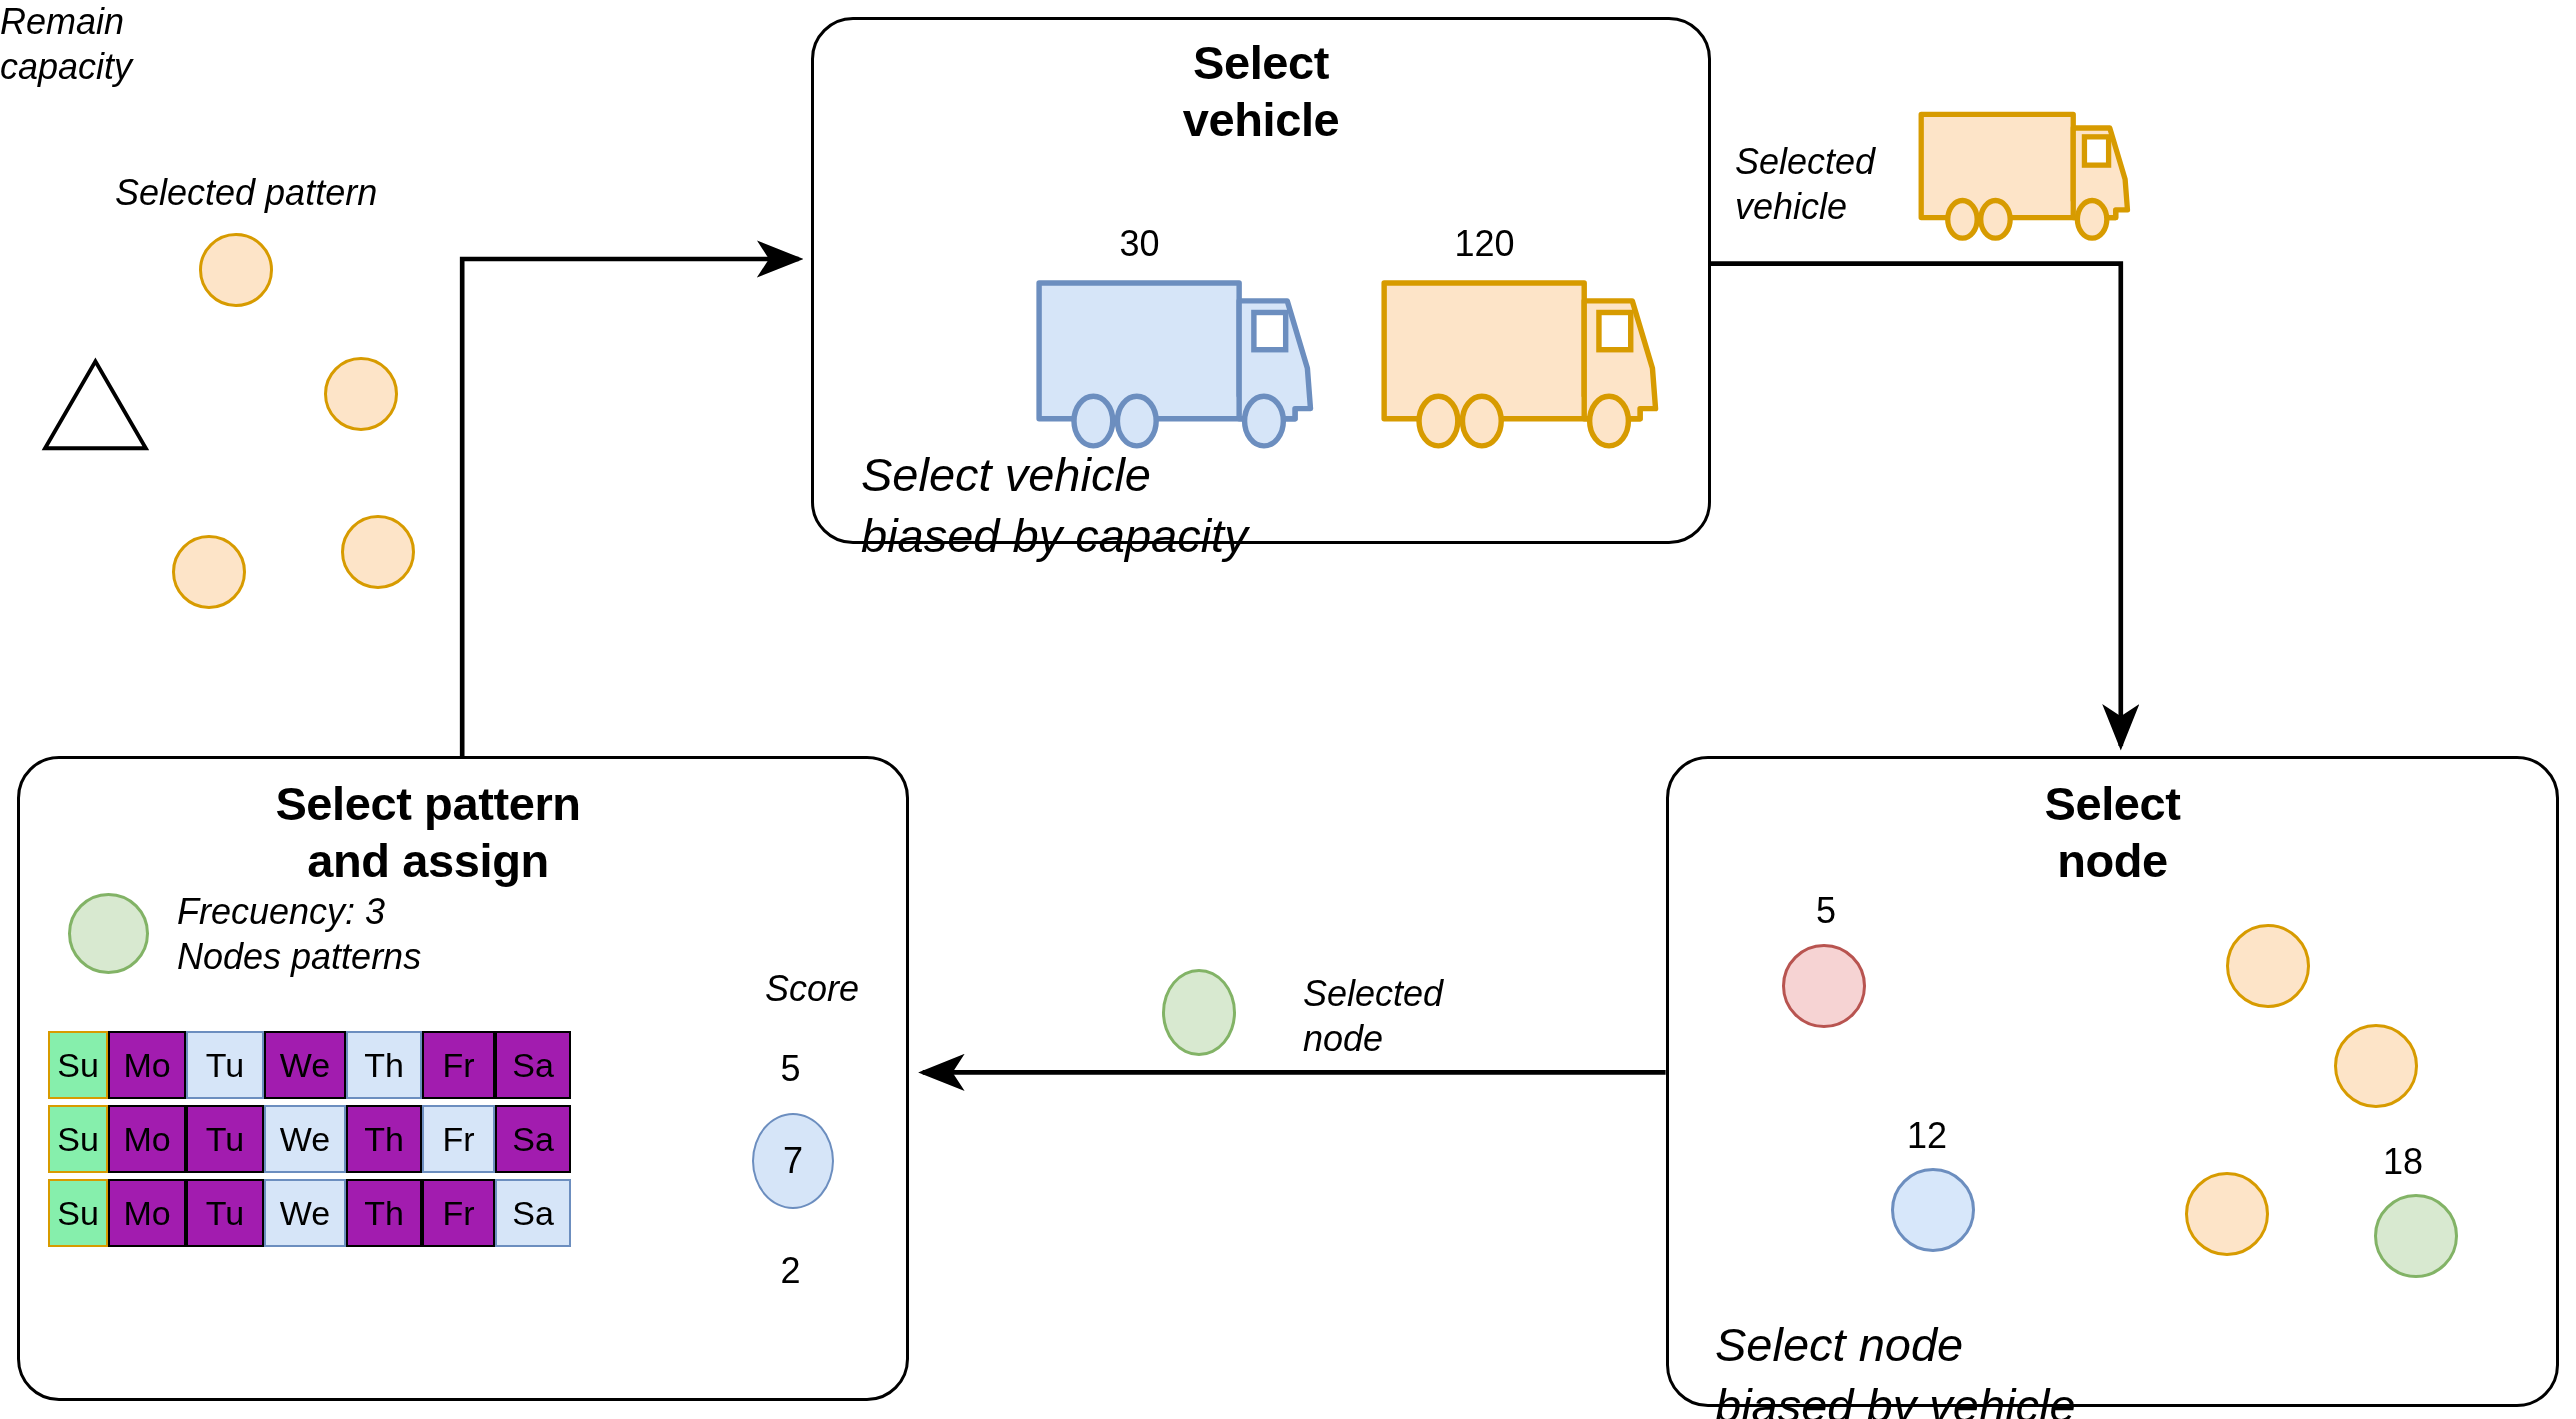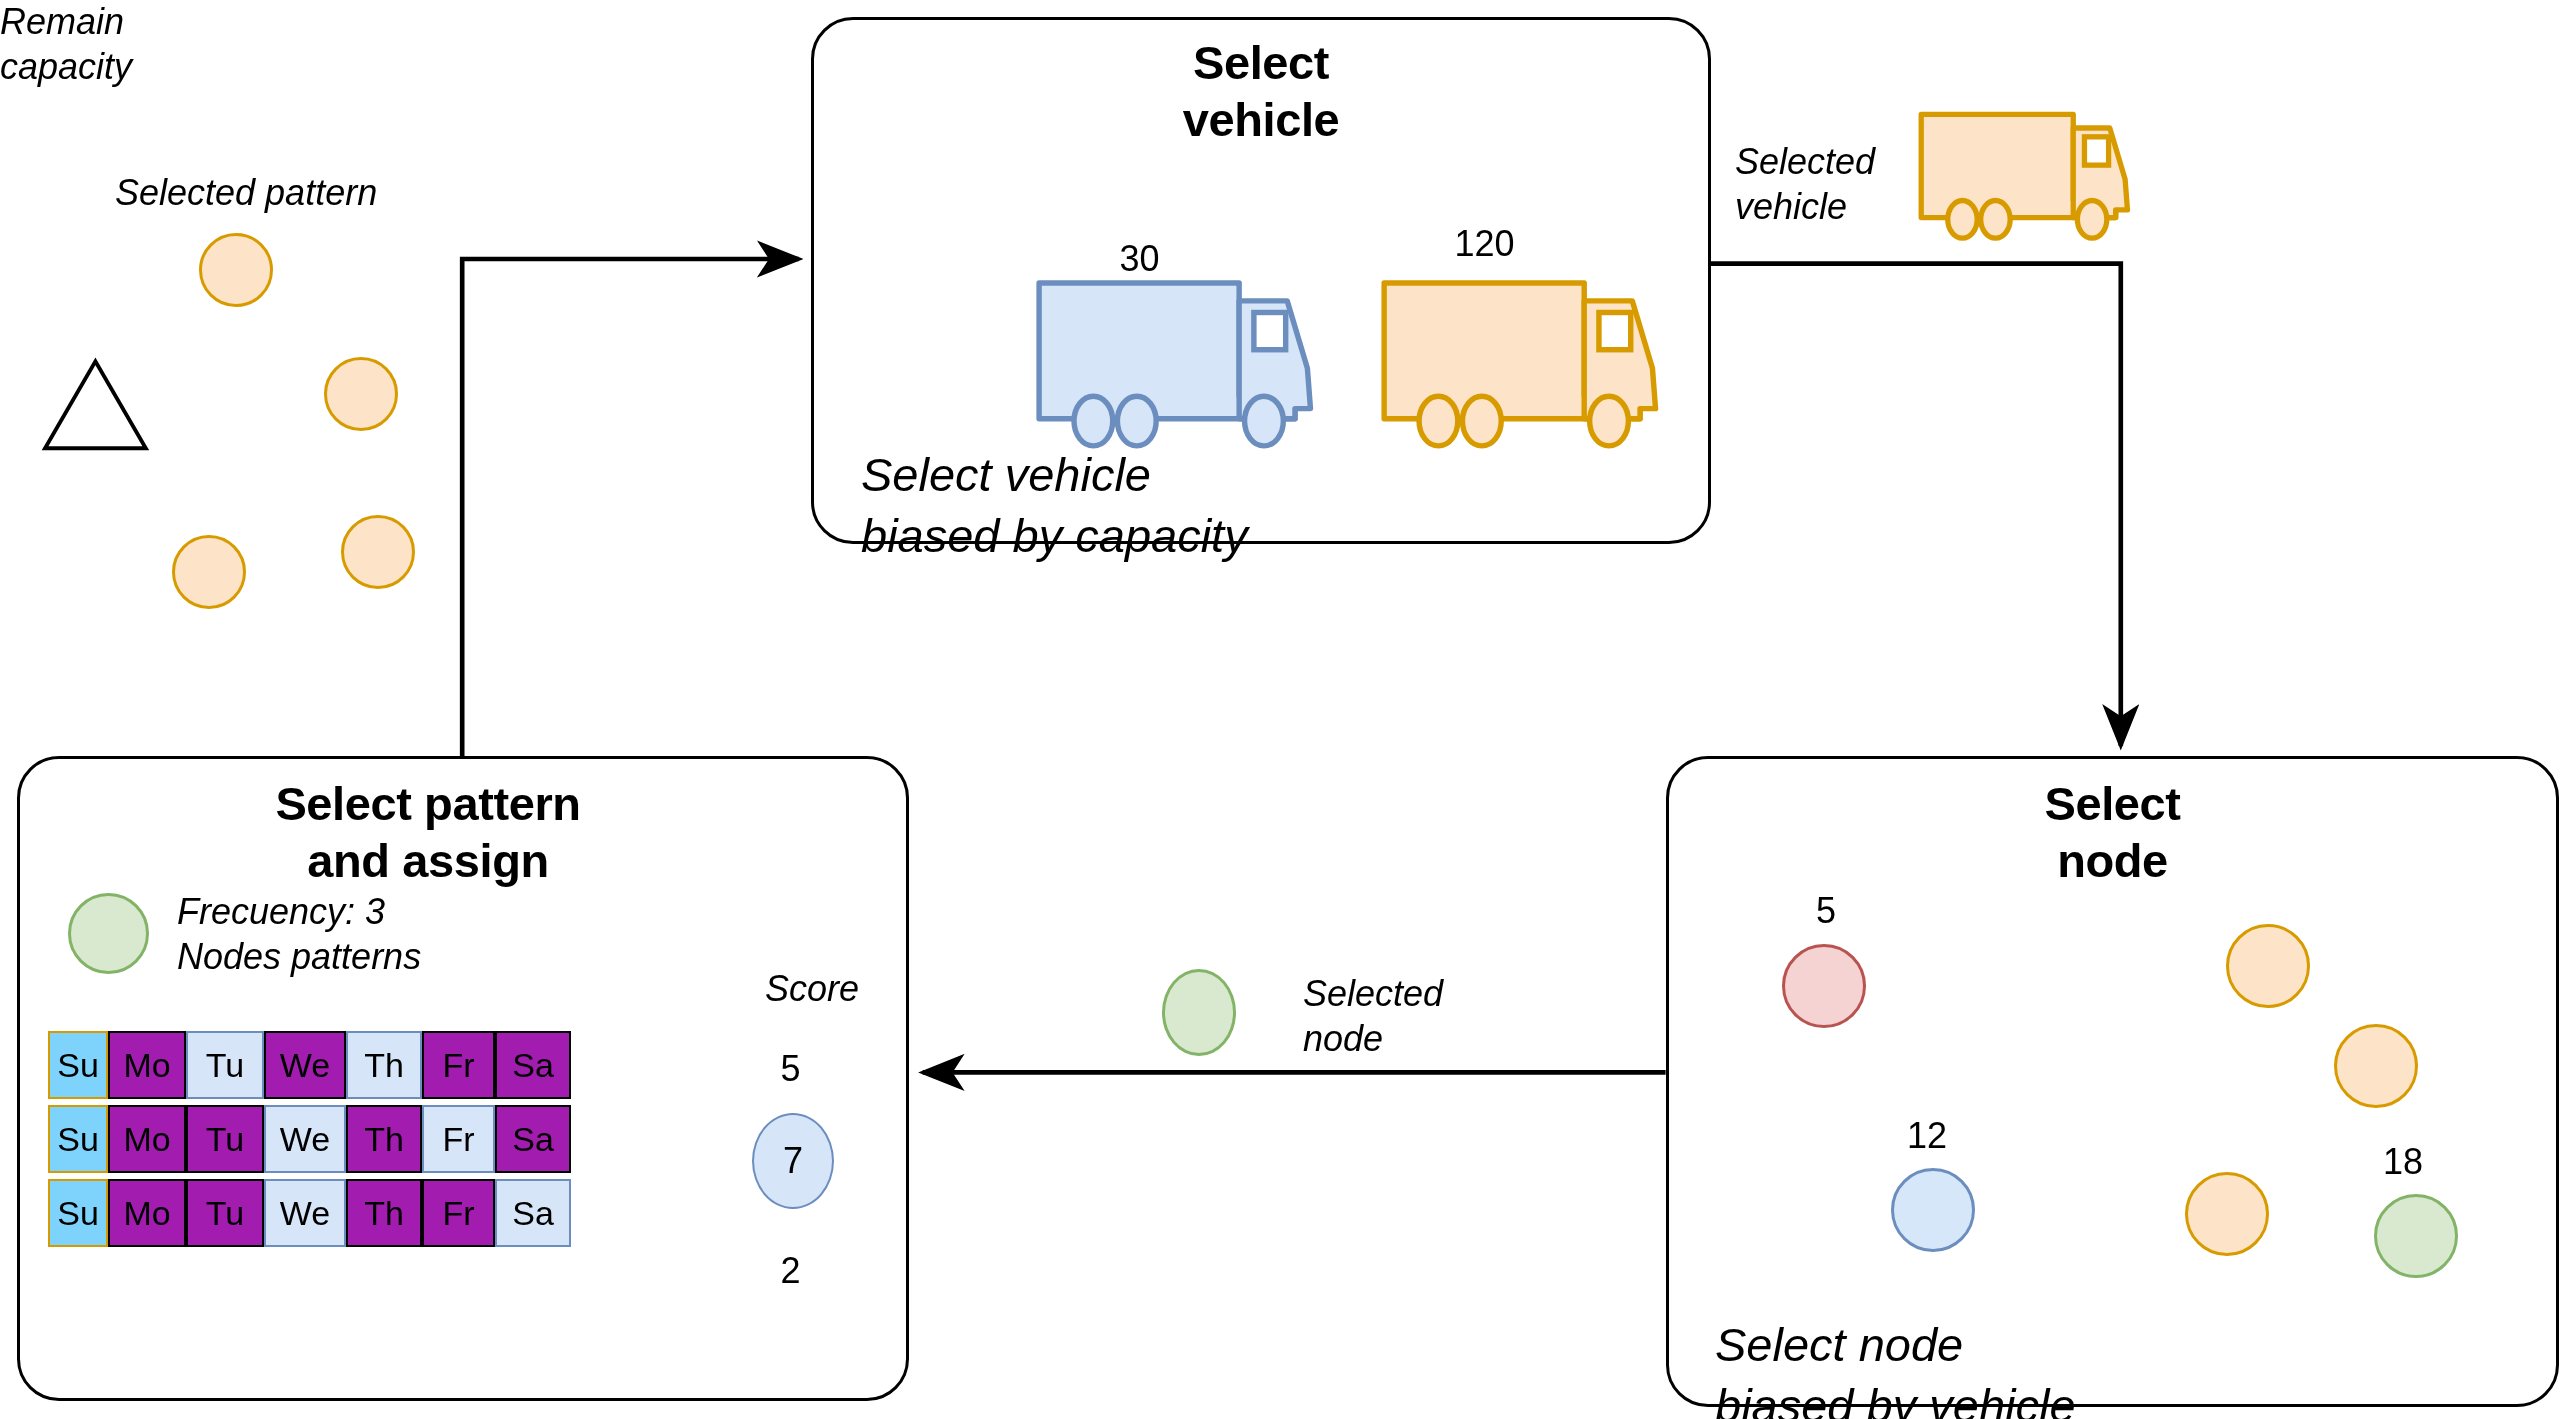--- a/index.html
+++ b/index.html
@@ -12,21 +12,21 @@
   .panel-title{position:absolute;text-align:center;font-weight:bold;font-size:47px;line-height:1.22;letter-spacing:-0.4px;}
   .ital{font-style:italic;font-size:36px;line-height:1.24;}
   .num{position:absolute;font-size:36px;text-align:center;}
 
   
   .ptable{position:absolute;}
   .prow{position:relative;height:68px;margin-bottom:6.2px;}
   .cell{position:absolute;top:0;height:68px;box-sizing:border-box;
         display:flex;align-items:center;justify-content:center;
         font-size:34px;color:#000;border:2.3px solid #000;background:#a21caf;}
-  .cell.sun{background:#7dd3fc;border-color:#d79b00;}
+  .cell.sun{background:#86efac;border-color:#d79b00;}
   .cell.hi{background:#d6e5f8;border-color:#6c8ebf;}
 
   .score-lbl{position:absolute;font-style:italic;font-size:36px;margin-left:8px;}
   .score-val{position:absolute;font-size:36px;width:93px;text-align:center;}
   .score-badge{position:absolute;width:78px;height:92px;border-radius:50%;
        background:#d6e5f8;border:2.3px solid #6c8ebf;display:flex;align-items:center;justify-content:center;
        font-size:36px;}
 
   
   .dot{position:absolute;border-radius:50%;box-sizing:border-box;}
@@ -79,21 +79,21 @@
   <div class="ital" style="left:850px;top:200px;">
     <div>Remain</div>
     <div>capacity</div>
   </div>
 
   <div class="caption" style="left:861px;top:444px;">
     <div>Select vehicle</div>
     <div>biased by capacity</div>
   </div>
 
-  <div class="num" style="left:1093px;top:223px;width:93px;margin-top:15px;">30</div>
+  <div class="num" style="left:1093px;top:223px;width:93px;">30</div>
   <div class="num" style="left:1438px;top:223px;width:93px;">120</div>
 
   <svg class="layer" style="pointer-events:auto;" viewBox="0 0 3322 1830" width="2576" height="1419">
     <g transform="translate(1330,355)">
       <path d="M10,10 L268,10 L268,155 L340,155 L340,185 L10,185 Z" fill="#d6e5f8" stroke="#6c8ebf" stroke-width="7" stroke-linejoin="round"></path>
       <path d="M268,33 L330,33 L356,120 L360,172 L340,172 L340,185 L268,185 Z" fill="#d6e5f8" stroke="#6c8ebf" stroke-width="7" stroke-linejoin="round"></path>
       <rect x="287" y="48" width="41" height="48" fill="#ffffff" stroke="#6c8ebf" stroke-width="7"></rect>
       <ellipse cx="80" cy="188" rx="25" ry="32" fill="#d6e5f8" stroke="#6c8ebf" stroke-width="7"></ellipse>
       <ellipse cx="136" cy="188" rx="25" ry="32" fill="#d6e5f8" stroke="#6c8ebf" stroke-width="7"></ellipse>
       <ellipse cx="300" cy="188" rx="25" ry="32" fill="#d6e5f8" stroke="#6c8ebf" stroke-width="7"></ellipse>

